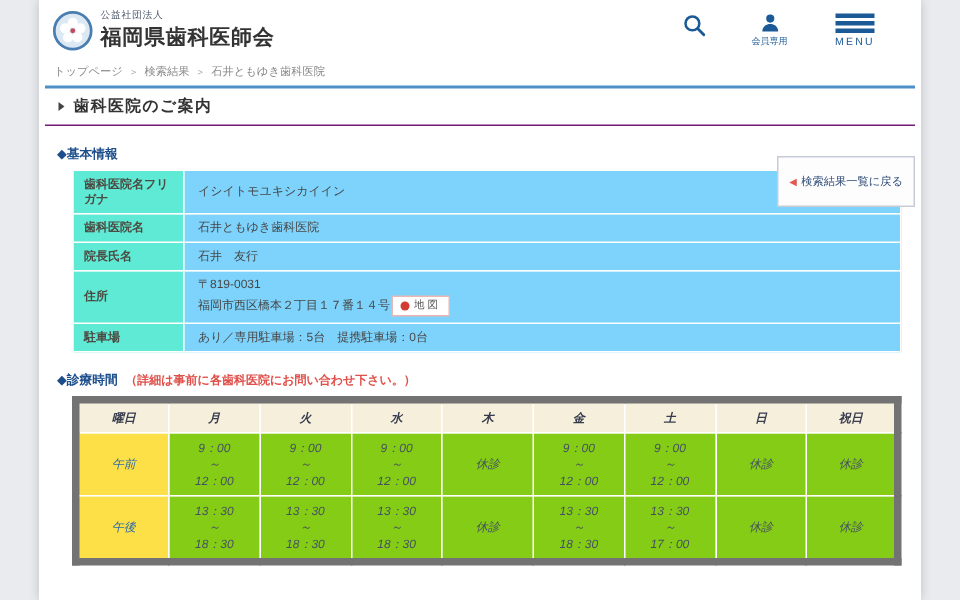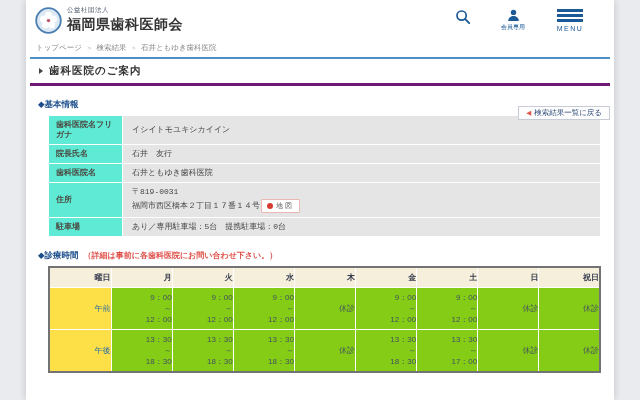--- a/index.html
+++ b/index.html
@@ -34,61 +34,61 @@
   
   .breadcrumb { margin:7px 0 0 10px; font-size:7.5px; color:#888; }
   .bc-item { color:#888; }
   .bc-item[data-interactable="true"] { cursor:pointer; }
   .bc-sep { margin:0 4px; color:#999; font-size:6.5px; }
 
   
   .titlebar {
     margin:4px 4px 0 4px;
     border-top:2px solid #4e90c6;
-    border-bottom:3px solid #701a75;
+    border-bottom:1px solid #701a75;
     padding:5px 0 5px 9px;
     display:flex; align-items:center;
   }
   .tri { width:0; height:0; border-left:4.5px solid #444; border-top:3.5px solid transparent; border-bottom:3.5px solid transparent; margin-right:6px; }
   .page-title { font-size:10.5px; font-weight:bold; color:#333; letter-spacing:1px; }
 
   .main { position:relative; }
   .back-btn {
     position:absolute; top:7px; right:4px;
     border:1px solid #c6cbd6; background:#fdfdfe;
     font-size:7.5px; color:#2d4a77;
-    padding:1px 7px; cursor:pointer; display:flex; align-items:center; gap:3px;text-align:center;
+    padding:11px 7px; cursor:pointer; display:flex; align-items:center; gap:3px;text-align:center;
   }
   .back-arrow { color:#e2574e; font-size:6.5px; }
 
   
   .sec-heading { margin:13px 0 0 12px; font-size:8.5px; font-weight:bold; color:#1c4e8c; display:flex; align-items:baseline; gap:5px; }
   .sec-note { font-size:8px; font-weight:bold; color:#e0504a; }
 
   
   table { border-collapse:collapse; }
   .kv-table { width:553px; margin:4px 0 0 22px; border:1px solid #c8c8c8; }
   .kv-table th {
     width:74px; background:#5eead4; font-weight:bold; text-align:left;
     font-size:8px; color:#4c4a42; padding:4px 2px 4px 7px; border:1px solid #fff; line-height:10px;
   }
   .kv-table td {
-    background:#e5e5e5; font-size:8px; color:#474747;
-    padding:4px 6px 4px 9px; border:1px solid #fff; line-height:10px;font-family:Liberation Mono, monospace;
+    background:#7dd3fc; font-size:8px; color:#474747;
+    padding:4px 6px 4px 9px; border:1px solid #fff; line-height:10px;
   }
   .addr-line2 { display:flex; align-items:center; gap:1px; margin-top:2px; }
   .map-btn {
     display:inline-flex; align-items:center; gap:3px;
     background:#fff; border:1px solid #eab7b2; border-radius:1px;
     padding:1px 5px; font-size:7px; letter-spacing:2px; color:#555; cursor:pointer;
   }
   .map-ic { width:6px; height:6px; border-radius:50%; background:#d23c32; display:inline-block; }
 
   
-  .sched-table { width:553px; margin:4px 0 0 22px; border:2px solid #737373; text-align:right; table-layout:fixed; }
+  .sched-table { width:553px; margin:4px 0 0 22px; border:5px solid #737373; text-align:center; table-layout:fixed;font-style:italic; }
   .sched-table col.c-day { width:62px; }
   .sched-table thead th {
     background:#f6efdb; font-size:8px; font-weight:bold; color:#363c4e;
     padding:4px 0; border:1px solid #fff;
   }
   .sched-table tbody th {
     background:#fde047; font-size:8px; font-weight:normal; color:#2e6da4;
     border:1px solid #fff;
   }
   .sched-table tbody td {
@@ -165,26 +165,26 @@
     <div class="sec-heading" data-interactable="false">
       <span data-interactable="false">◆基本情報</span>
     </div>
     <table class="kv-table" data-interactable="false">
       <tbody id="basic-body">
           <tr data-interactable="false">
             <th data-interactable="false">歯科医院名フリガナ</th>
             <td data-interactable="false">イシイトモユキシカイイン</td>
           </tr>
           <tr data-interactable="false">
+            <th data-interactable="false">歯科医院名</th>
+            <td data-interactable="false">石井ともゆき歯科医院</td>
+          </tr>
+          <tr data-interactable="false">
             <th data-interactable="false">院長氏名</th>
             <td data-interactable="false">石井　友行</td>
-          </tr>
-          <tr data-interactable="false">
-            <th data-interactable="false">歯科医院名</th>
-            <td data-interactable="false">石井ともゆき歯科医院</td>
           </tr>
           <tr data-interactable="false">
             <th data-interactable="false">住所</th>
             <td data-interactable="false">
               <div data-interactable="false">〒819-0031</div>
               <div data-interactable="false" class="addr-line2">
                 <span data-interactable="false">福岡市西区橋本２丁目１７番１４号</span>
                 <span data-interactable="true" class="map-btn">
                   <span data-interactable="false" class="map-ic"></span>
                   <span data-interactable="false">地図</span>

